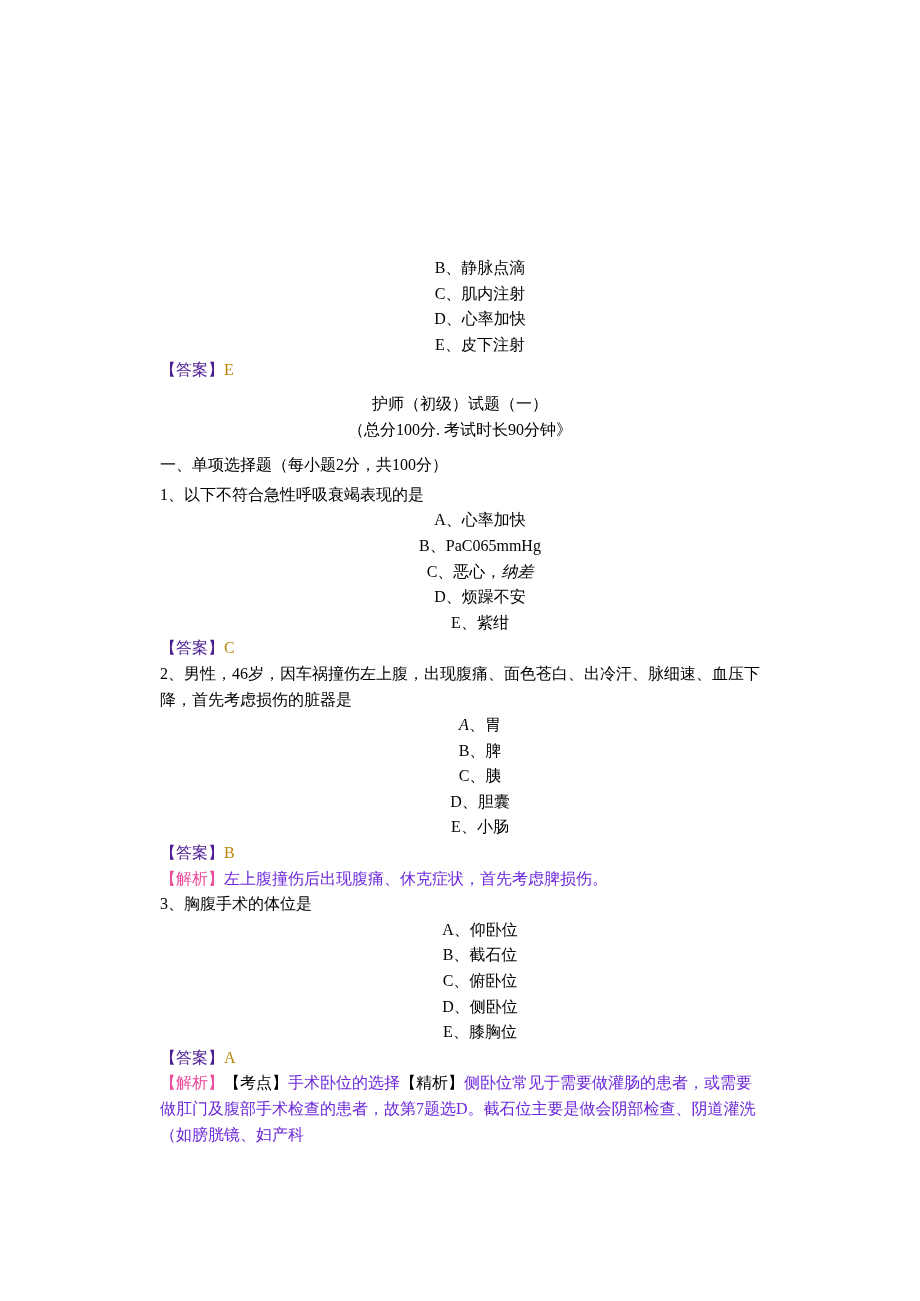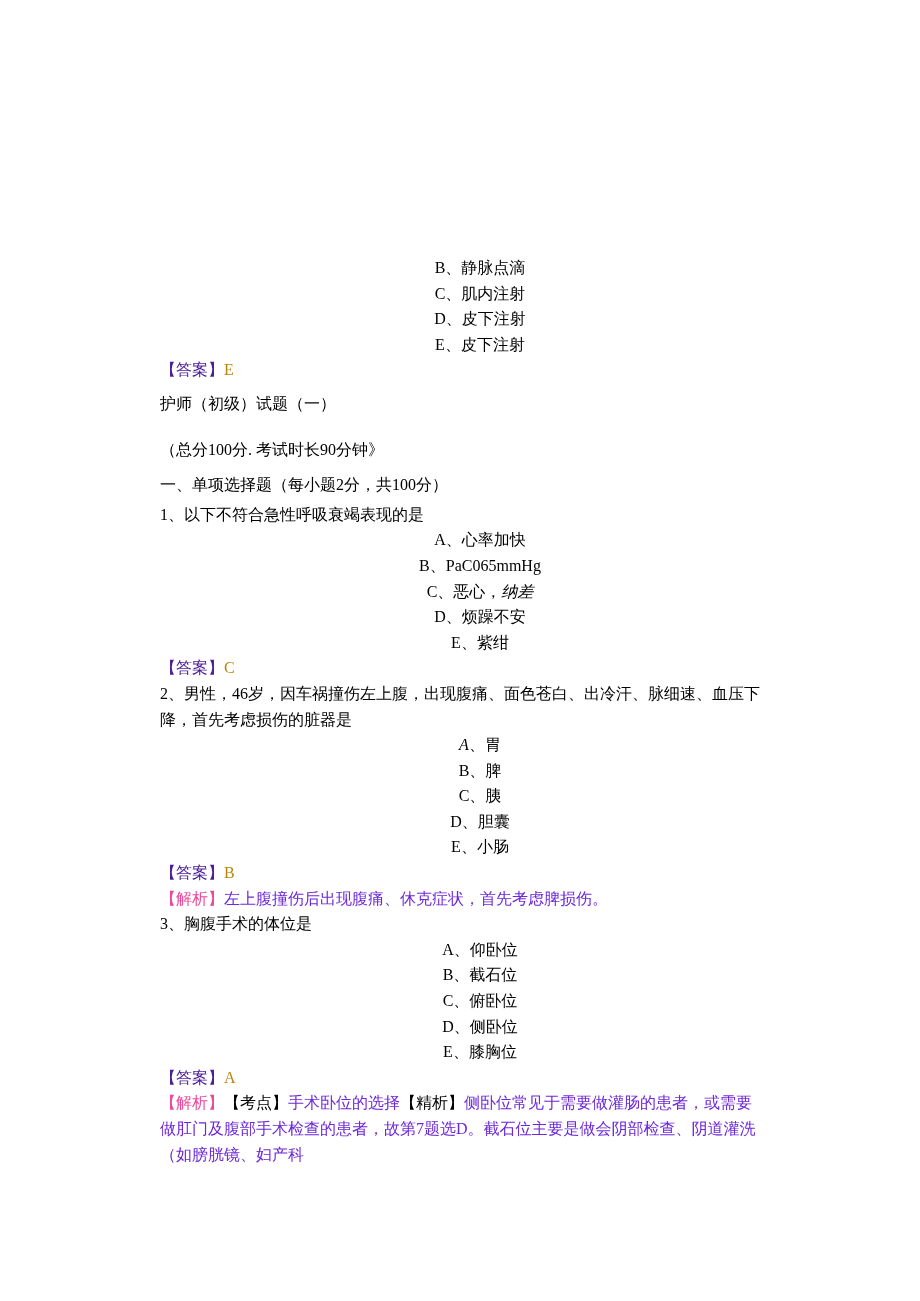--- a/index.html
+++ b/index.html
@@ -26,45 +26,45 @@
   .ans-val {
     color: #b8860b;
   }
   .analysis-label {
     color: #ec4899;
   }
   .analysis-text {
     color: #6d28d9;
   }
   .title {
-    text-align: left;
+    text-align: center;
     margin-top: 8px;
-    margin-bottom: 20px;
+    margin-bottom: 0;
   }
   .subtitle {
-    text-align: left;
+    text-align: center;
     margin-bottom: 10px;
   }
   .section {
     margin-bottom: 4px;
   }
   .qtext {
     margin-top: 0;
     margin-bottom: 0;
   }
   .italic {
     font-style: italic;
   }
 </style>
 </head>
 <body>
 
 <div class="opt">B、静脉点滴</div>
 <div class="opt">C、肌内注射</div>
-<div class="opt">D、皮下注射</div>
+<div class="opt">D、心率加快</div>
 <div class="opt">E、皮下注射</div>
 <div>
   <span class="ans-label">【答案】</span><span class="ans-val">E</span>
 </div>
 
 <div class="title">护师（初级）试题（一）</div>
 <div class="subtitle">（总分100分. 考试时长90分钟》</div>
 
 <div class="section">一、单项选择题（每小题2分，共100分）</div>
 

